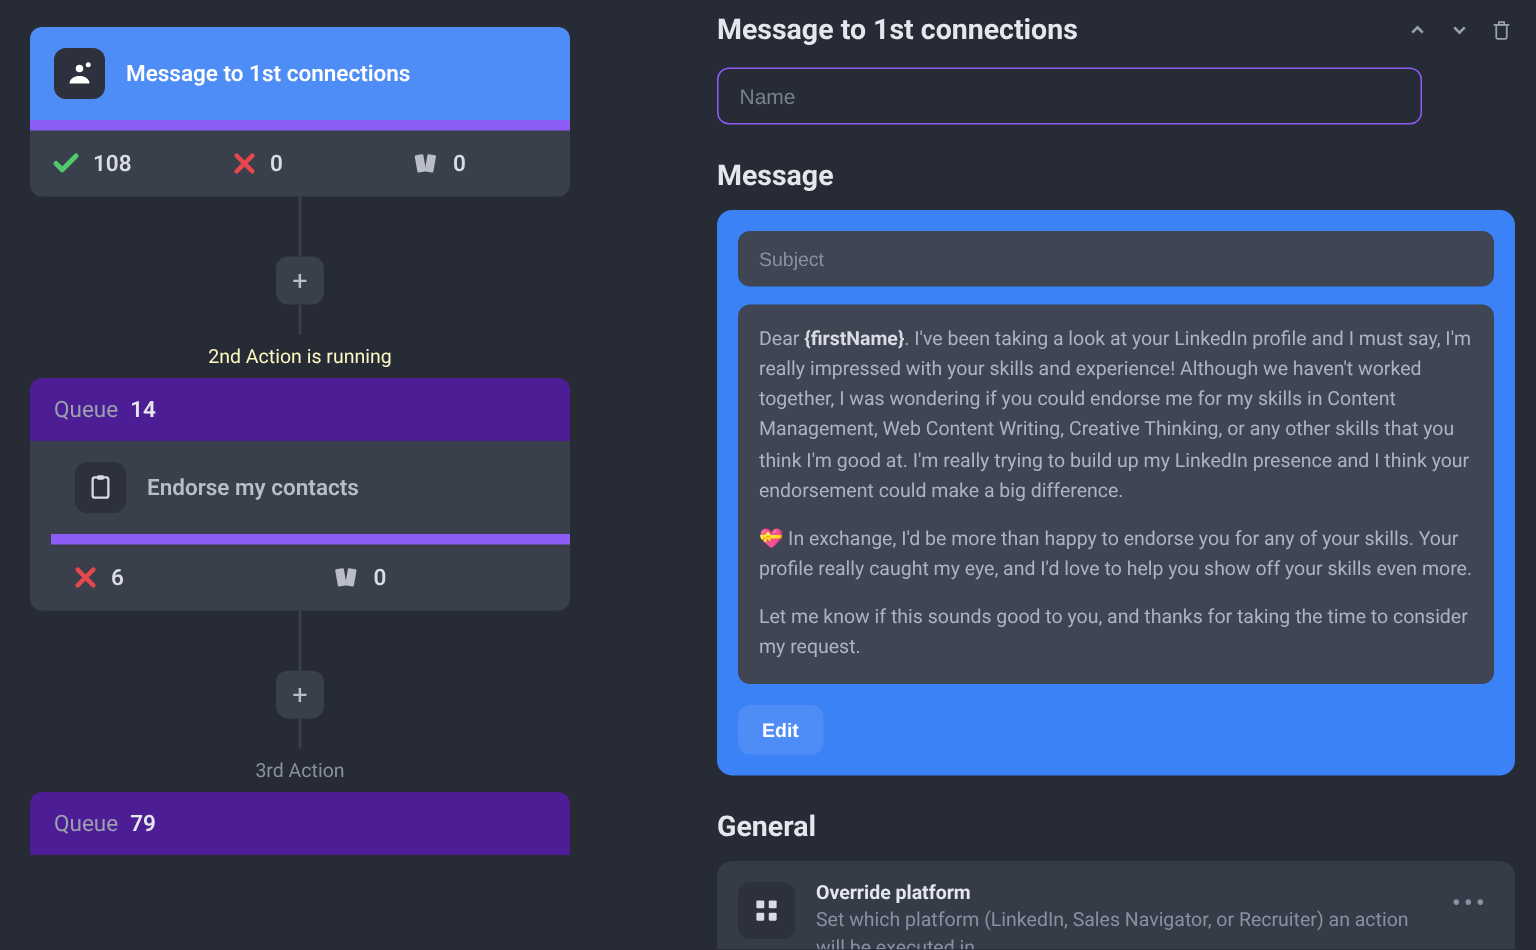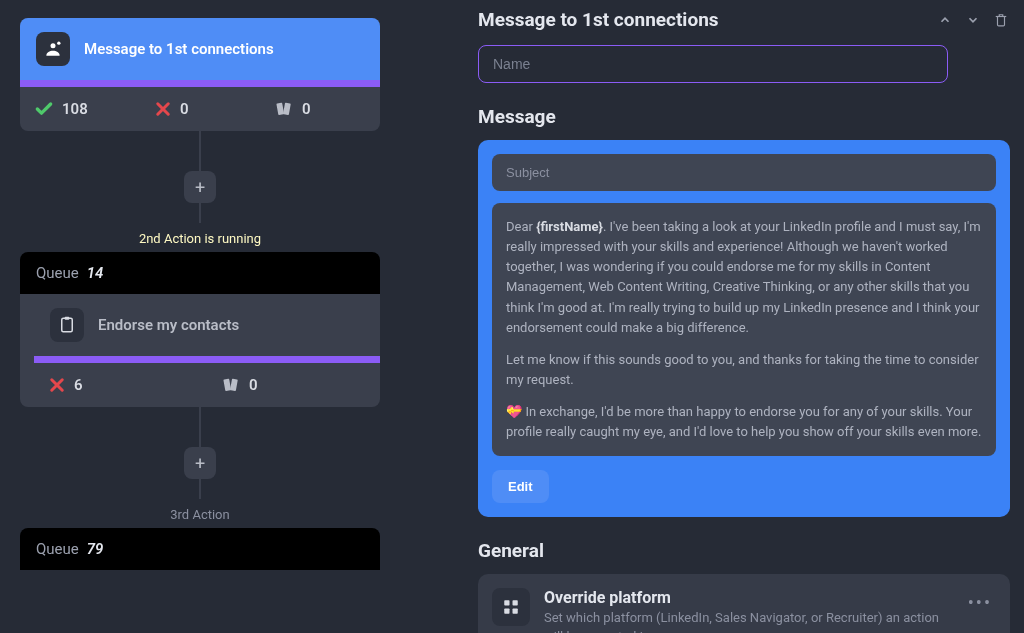--- a/index.html
+++ b/index.html
@@ -95,29 +95,29 @@
 
   .section-label {
     font-size: 13px;
     margin: 8px 0 6px 0;
   }
   .section-label.running { color: #fef9c3; }
   .section-label.plain { color: #8b90a0; }
 
   .queue-head {
     width: 360px;
-    background: #000000;
+    background: #4c1d95;
     border-radius: 8px 8px 0 0;
     padding: 12px 16px;
     display: flex;
     gap: 8px;
     font-size: 15px;
   }
   .queue-label { color: #9ba0ae; }
-  .queue-count { color: #e4e7ee; font-weight: 600; font-style: italic; }
+  .queue-count { color: #e4e7ee; font-weight: 600; }
   .attached {
     border-radius: 0 0 8px 8px;
     border-top: none;
     margin-top: 0;
     padding-left: 14px;
   }
 
   
   .right {
     flex: 1;
@@ -217,21 +217,21 @@
   }
   .override-icon {
     width: 38px; height: 38px;
     border-radius: 8px;
     background: #2c313d;
     display: flex; align-items: center; justify-content: center;
     color: #d9dce3;
     flex-shrink: 0;
   }
   .override-text { flex: 1; }
-  .override-title { font-size: 16px; font-weight: 700; color: #e4e7ee; margin-bottom: 2px; }
+  .override-title { font-size: 13px; font-weight: 700; color: #e4e7ee; margin-bottom: 2px; }
   .override-desc { font-size: 13px; color: #8b90a0; line-height: 1.4; }
   .dots { color: #8b90a0; font-size: 18px; letter-spacing: 2px; padding: 4px; cursor: pointer; }
 </style>
 </head>
 <body>
 
 <div class="left">
 
   <div class="action-card">
     <div class="action-head active">
@@ -354,22 +354,22 @@
   </div>
 
   <input class="name-input" placeholder="Name" style="">
 
   <div class="section-title">Message</div>
 
   <div class="message-box">
     <input class="subject-input" placeholder="Subject" style="">
     <div class="body-box">
       <p><span>Dear </span><strong>{firstName}</strong><span>. I've been taking a look at your LinkedIn profile and I must say, I'm really impressed with your skills and experience! Although we haven't worked together, I was wondering if you could endorse me for my skills in Content Management, Web Content Writing, Creative Thinking, or any other skills that you think I'm good at. I'm really trying to build up my LinkedIn presence and I think your endorsement could make a big difference.</span></p>
+      <p>💝 In exchange, I'd be more than happy to endorse you for any of your skills. Your profile really caught my eye, and I'd love to help you show off your skills even more.</p>
       <p>Let me know if this sounds good to you, and thanks for taking the time to consider my request.</p>
-      <p>💝 In exchange, I'd be more than happy to endorse you for any of your skills. Your profile really caught my eye, and I'd love to help you show off your skills even more.</p>
     </div>
     <button class="edit-btn">Edit</button>
   </div>
 
   <div class="section-title">General</div>
 
   <div class="general-card">
     <div class="override-row">
       <div class="override-icon">
         <svg width="18" height="18" viewBox="0 0 24 24" fill="currentColor">

